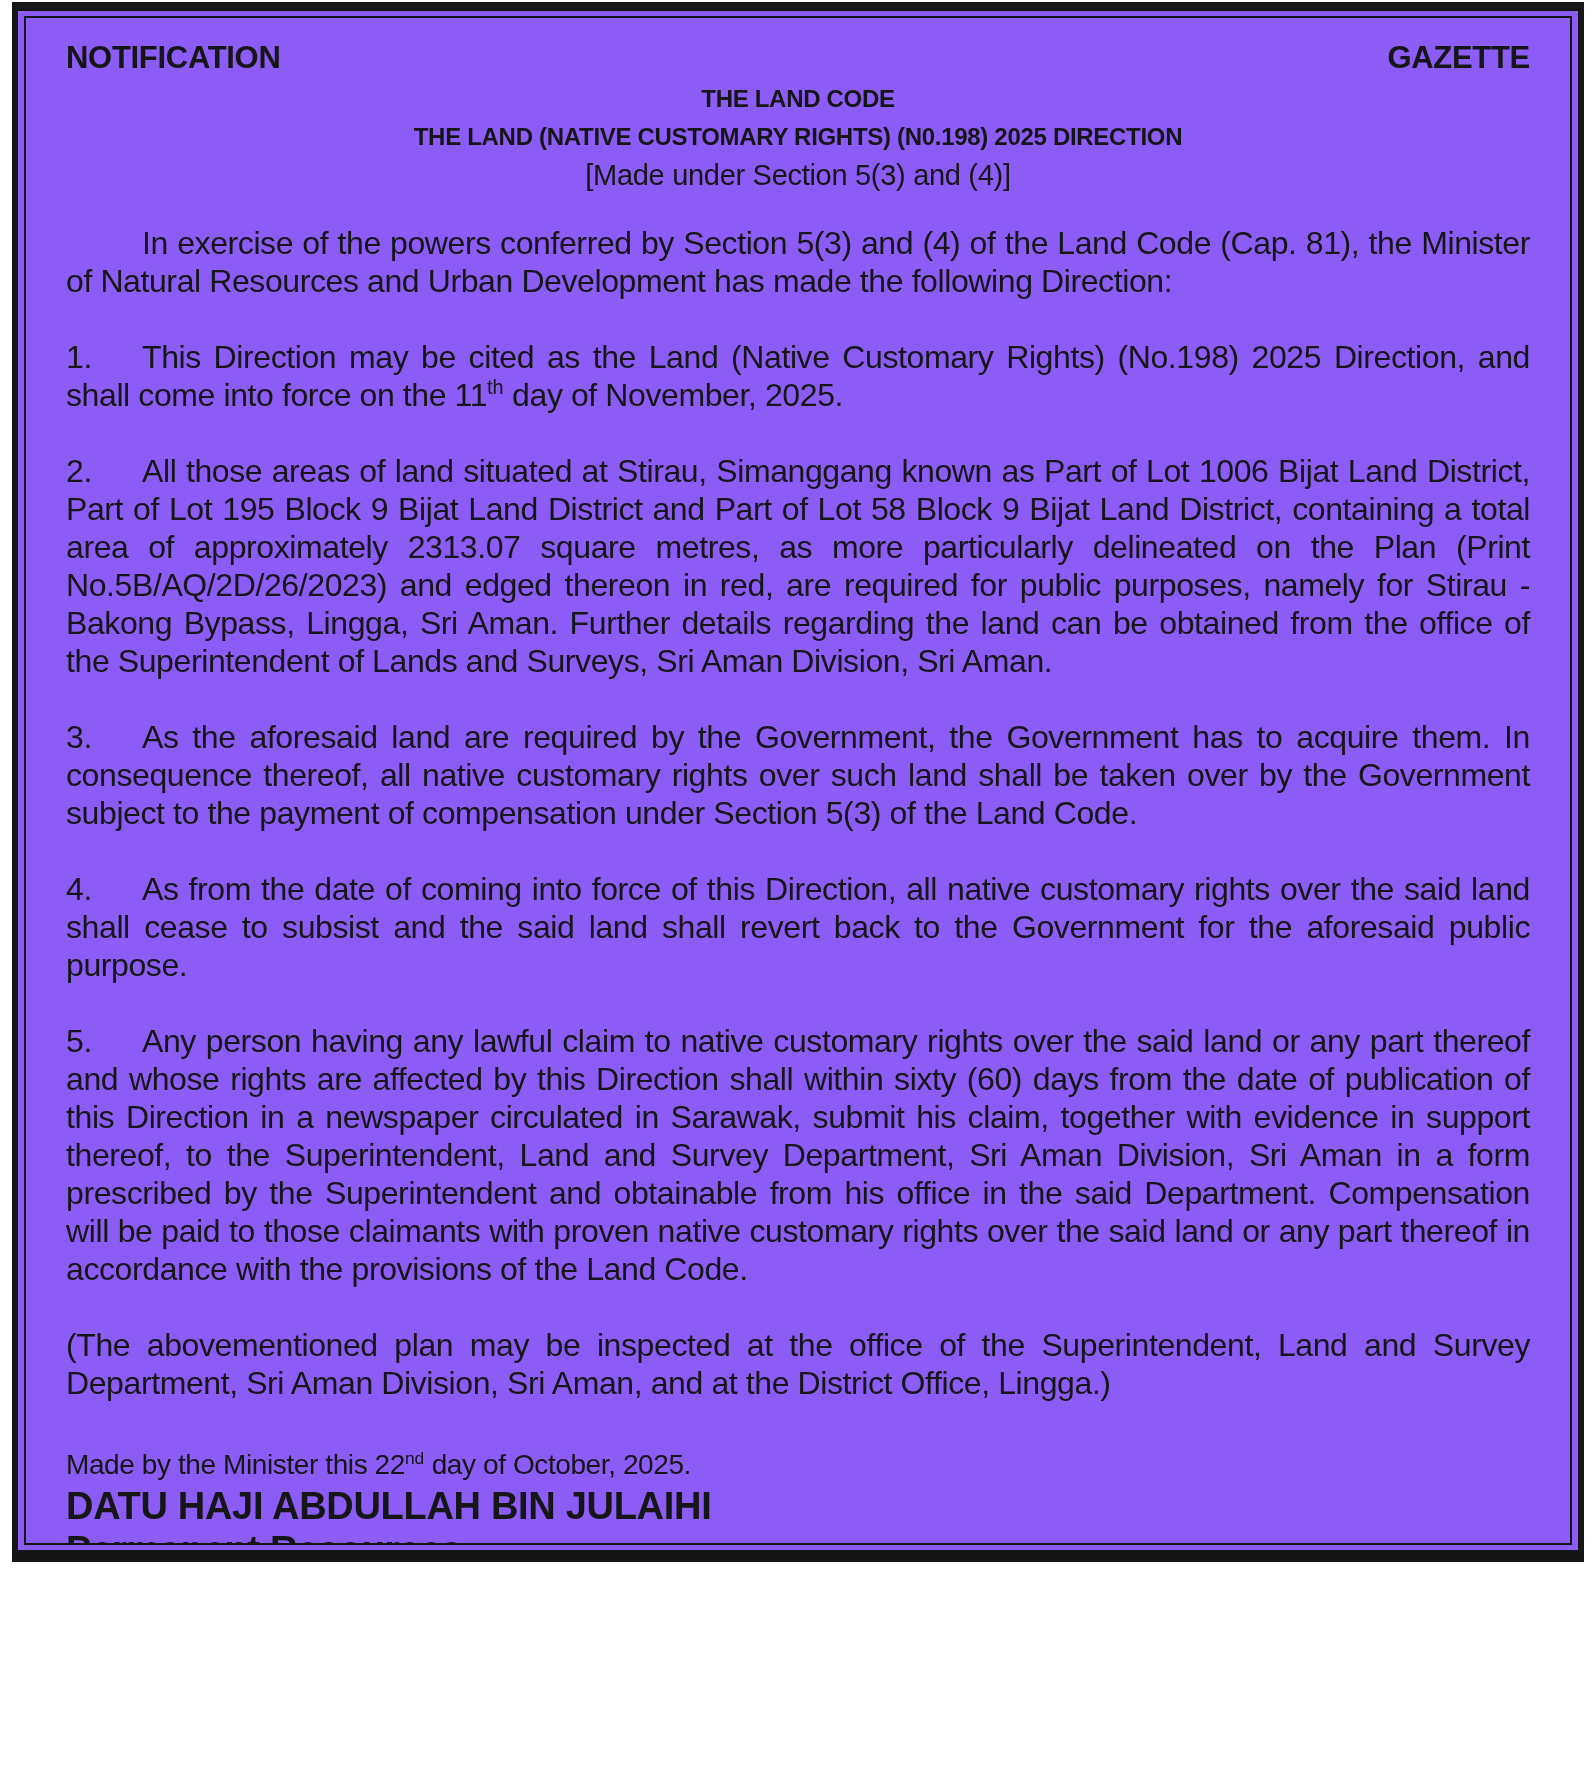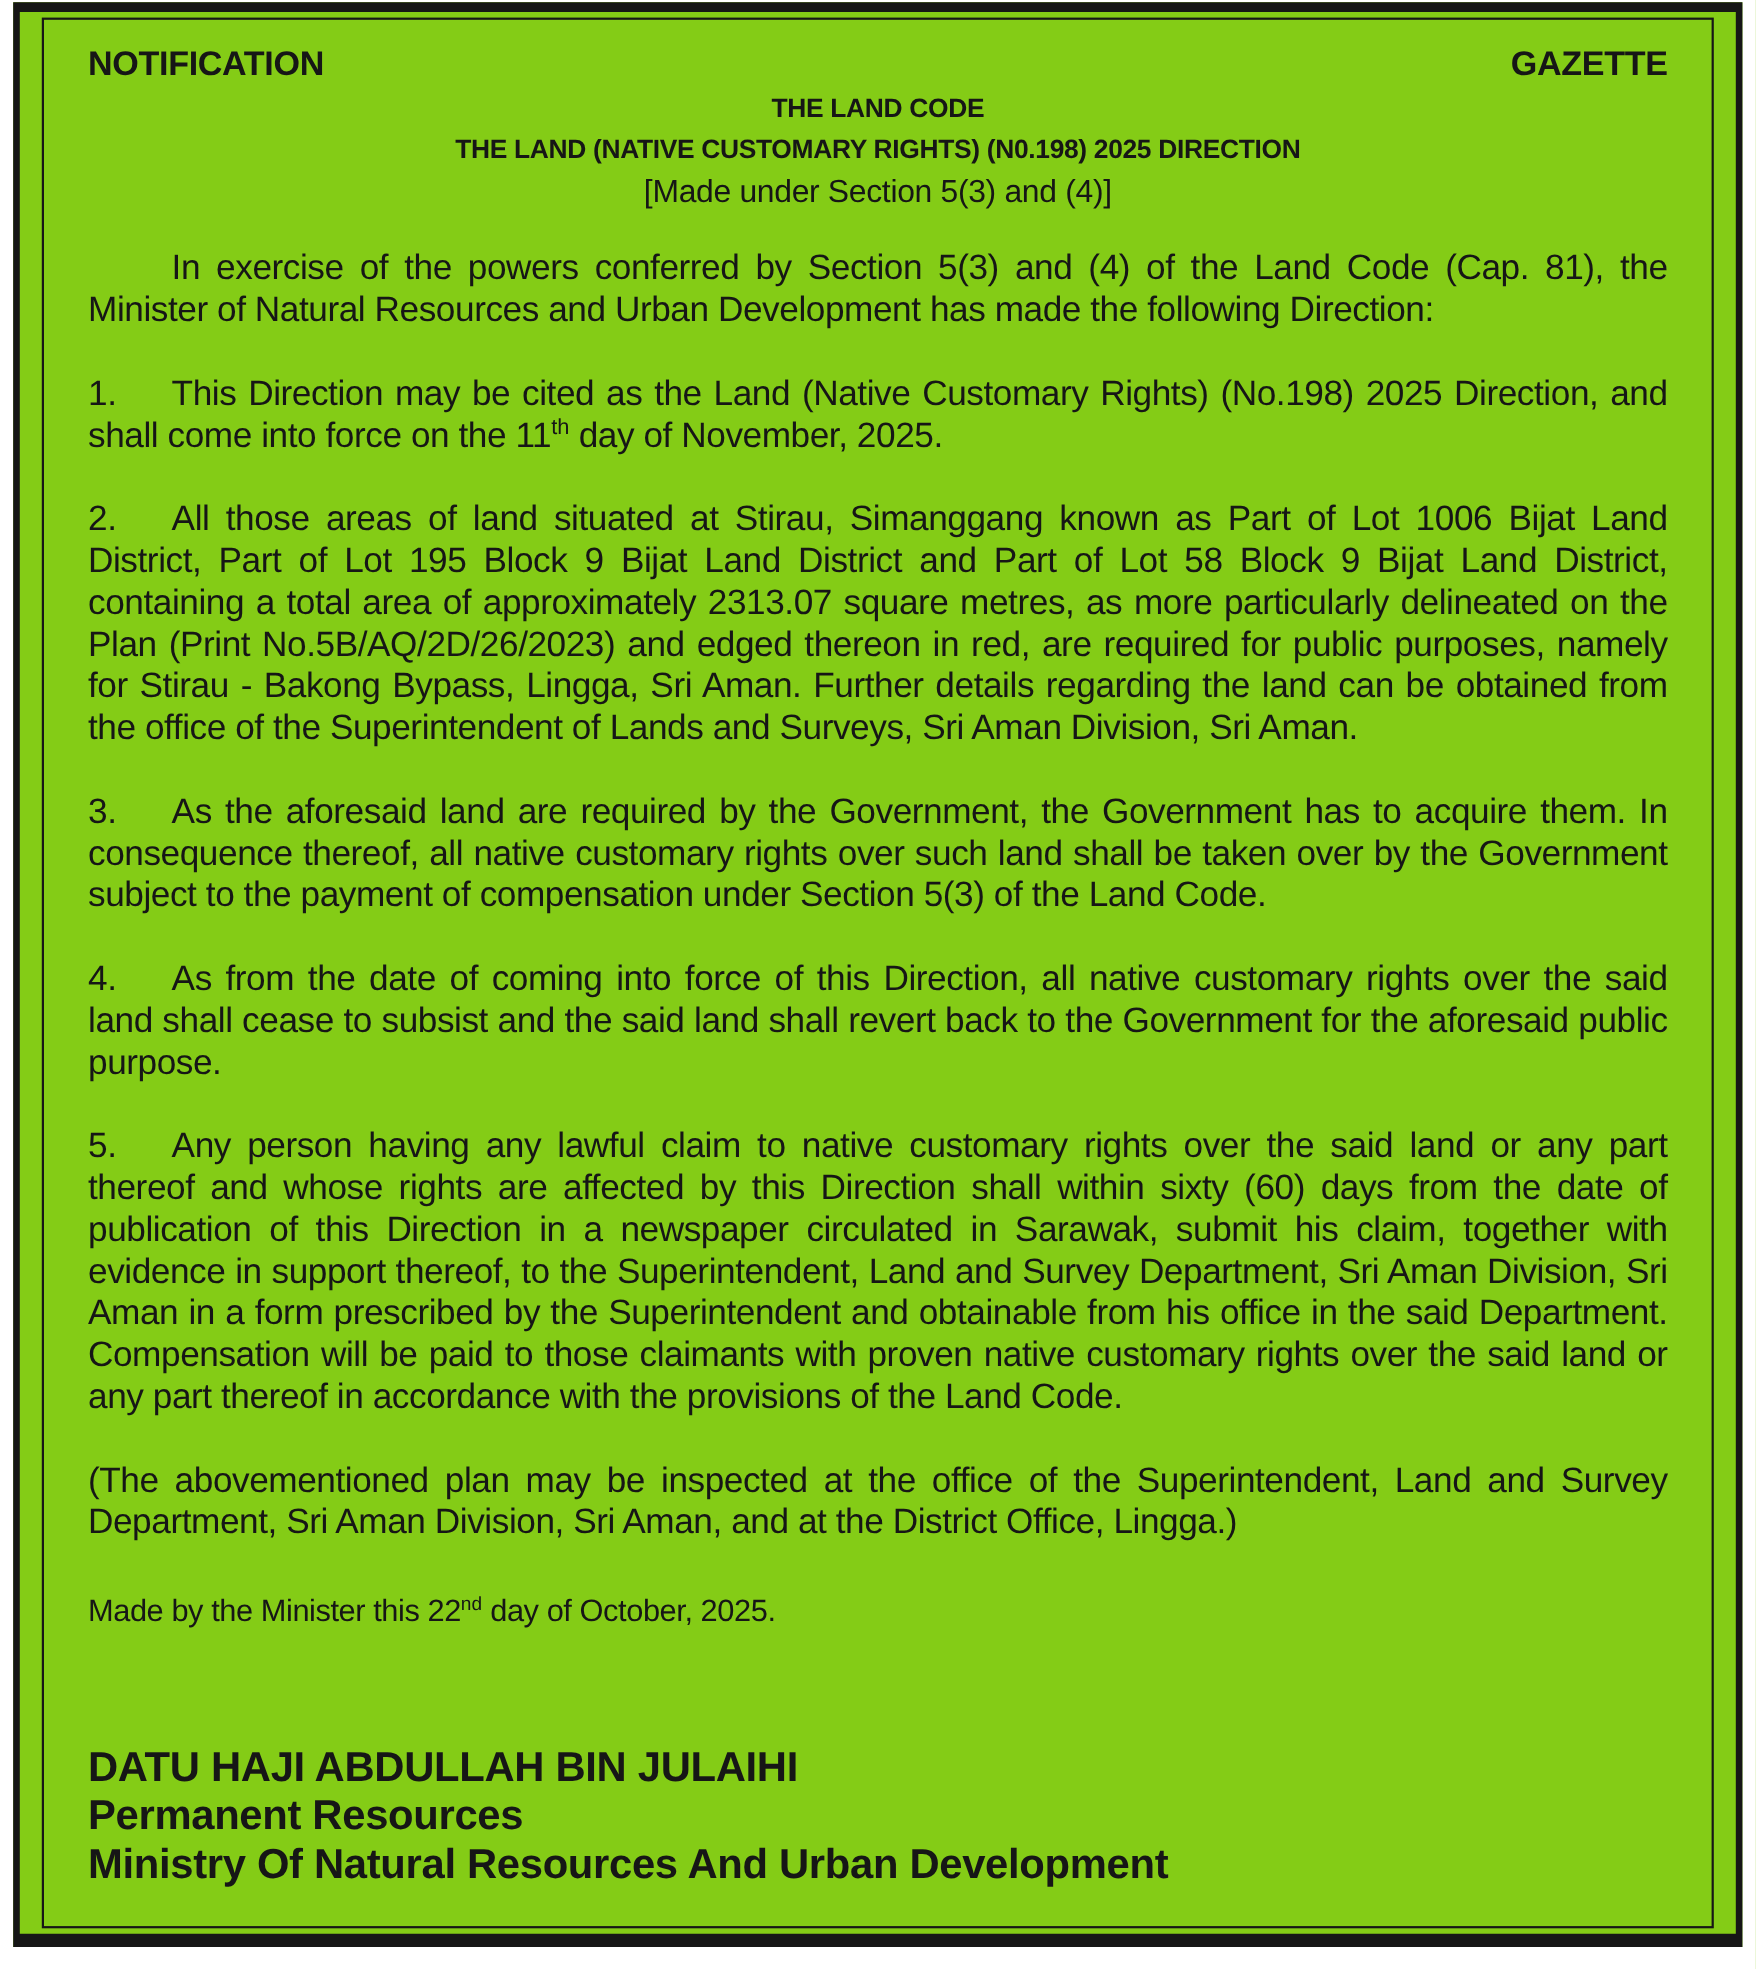--- a/index.html
+++ b/index.html
@@ -8,26 +8,26 @@
     background: #ffffff;
     width: 1596px;
     height: 1790px;
     font-family: "Liberation Sans", "DejaVu Sans", sans-serif;
     color: #161616;
   }
   .frame-outer {
     box-sizing: border-box;
     margin: 2px 12px 0;
     width: 1572px;
-    height: 1768px;
+    height: 1560px;
     border-style: solid;
     border-color: #161616;
     border-width: 9px 6px 12px;
-    padding: 5px 20px;
-    background: #84cc16;
+    padding: 5px 6px;
+    background: #8b5cf6;
   }
   .frame-inner {
     box-sizing: border-box;
     width: 100%;
     height: 100%;
     border: 2px solid #161616;
     padding: 22px 40px 20px;
     display: flex;
     flex-direction: column;
     overflow: hidden;

